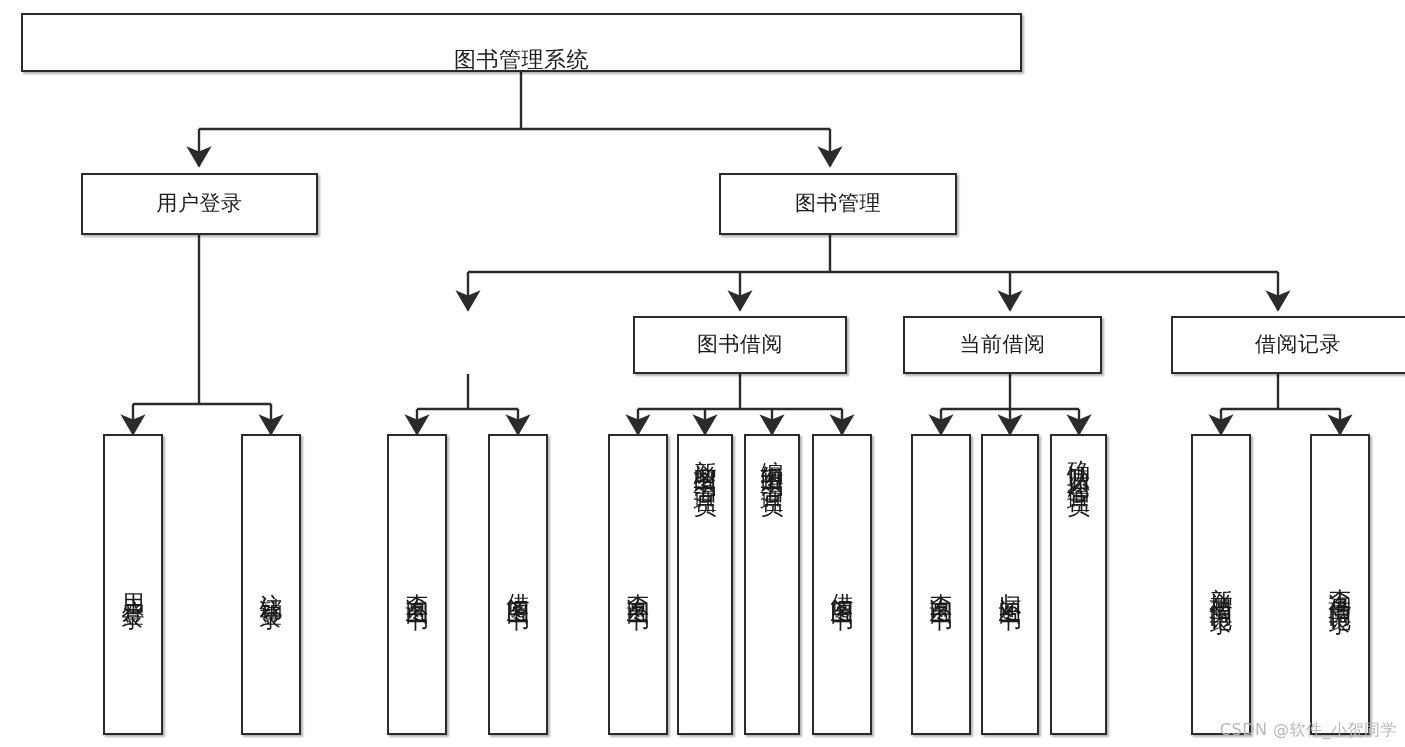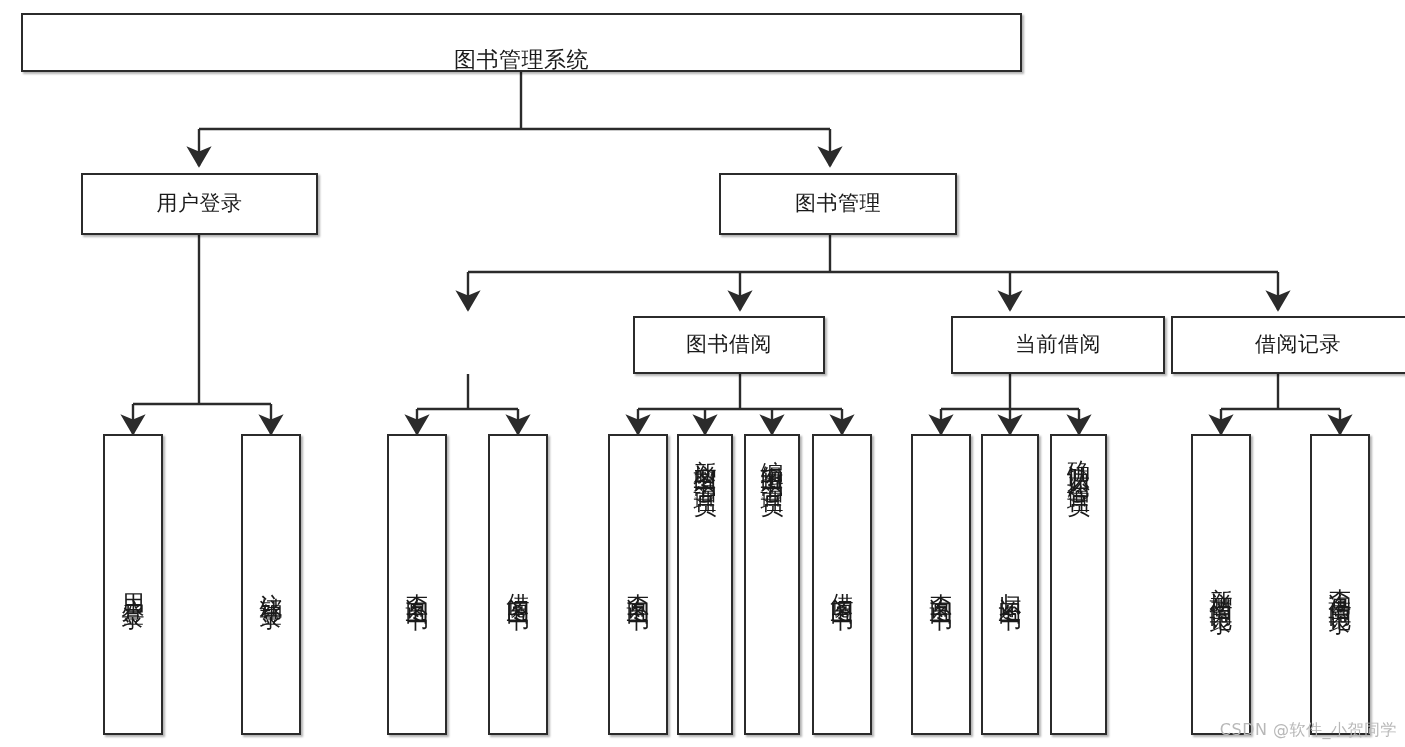--- a/index.html
+++ b/index.html
@@ -141,24 +141,24 @@
     <span class="node-label">图书管理系统</span>
   </div>
 
   <div class="node horiz" style="left:81px; top:173px; width:237px; height:62px;">
     <span class="node-label">用户登录</span>
   </div>
   <div class="node horiz" style="left:711px; top:173px; width:238px; height:62px;margin-left:8px;">
     <span class="node-label">图书管理</span>
   </div>
 
-  <div class="node horiz" style="left:633px; top:316px; width:192px; height:58px;">
+  <div class="node horiz" style="left:633px; top:316px; width:214px; height:58px;">
     <span class="node-label">图书借阅</span>
   </div>
-  <div class="node horiz" style="left:903px; top:316px; width:214px; height:58px;margin-left:48px;">
+  <div class="node horiz" style="left:903px; top:316px; width:199px; height:58px;">
     <span class="node-label">当前借阅</span>
   </div>
   <div class="node horiz" style="left:1171px; top:316px; width:254px; height:58px;">
     <span class="node-label">借阅记录</span>
   </div>
 
   <div class="node vert centered" style="left:103px; top:434px; width:60px; height:301px;">
     <span class="node-label">用户登录</span>
   </div>
   <div class="node vert centered" style="left:241px; top:434px; width:60px; height:301px;">

